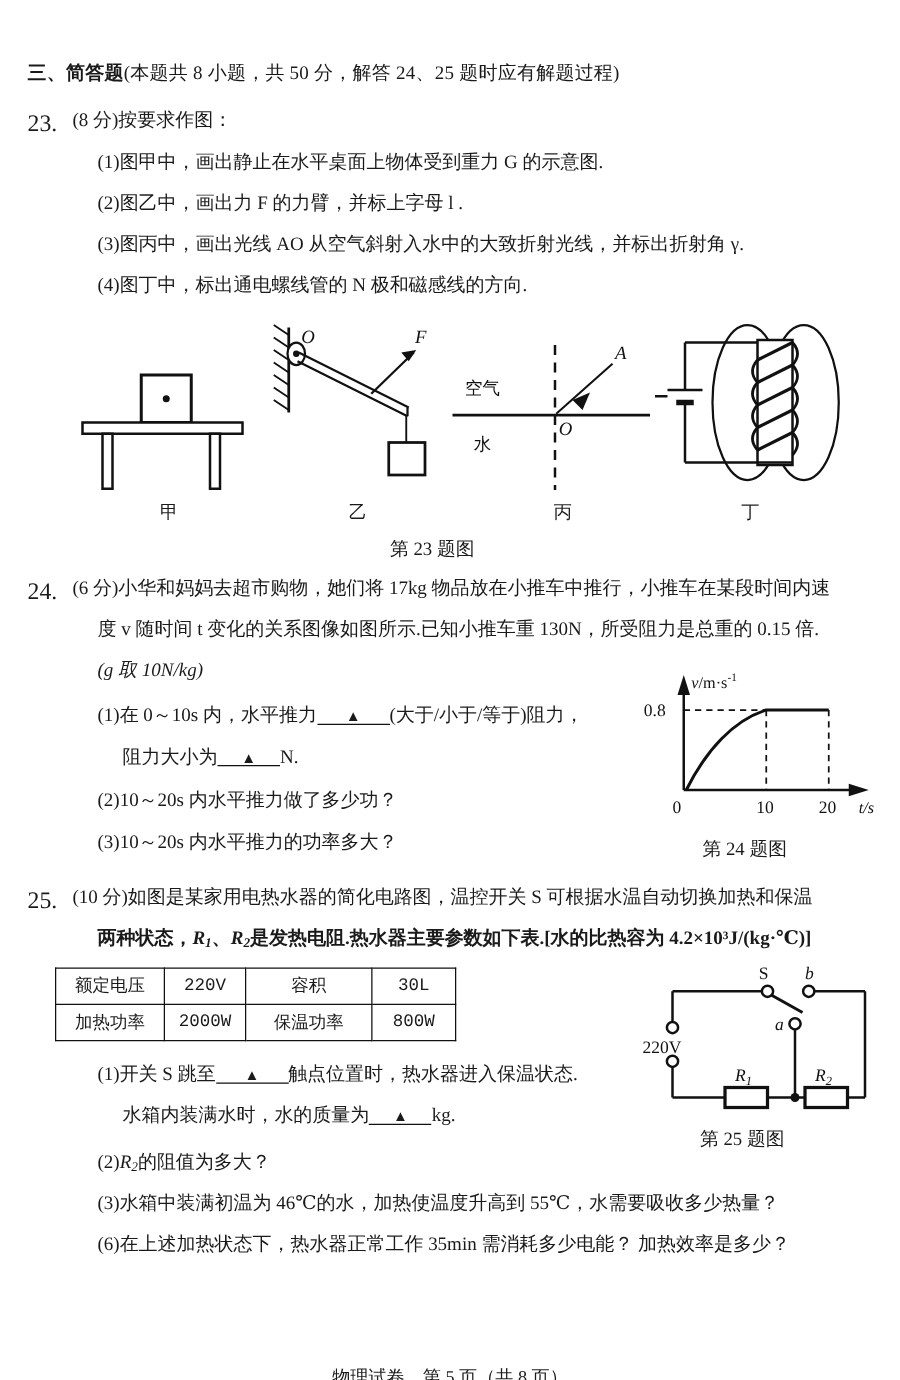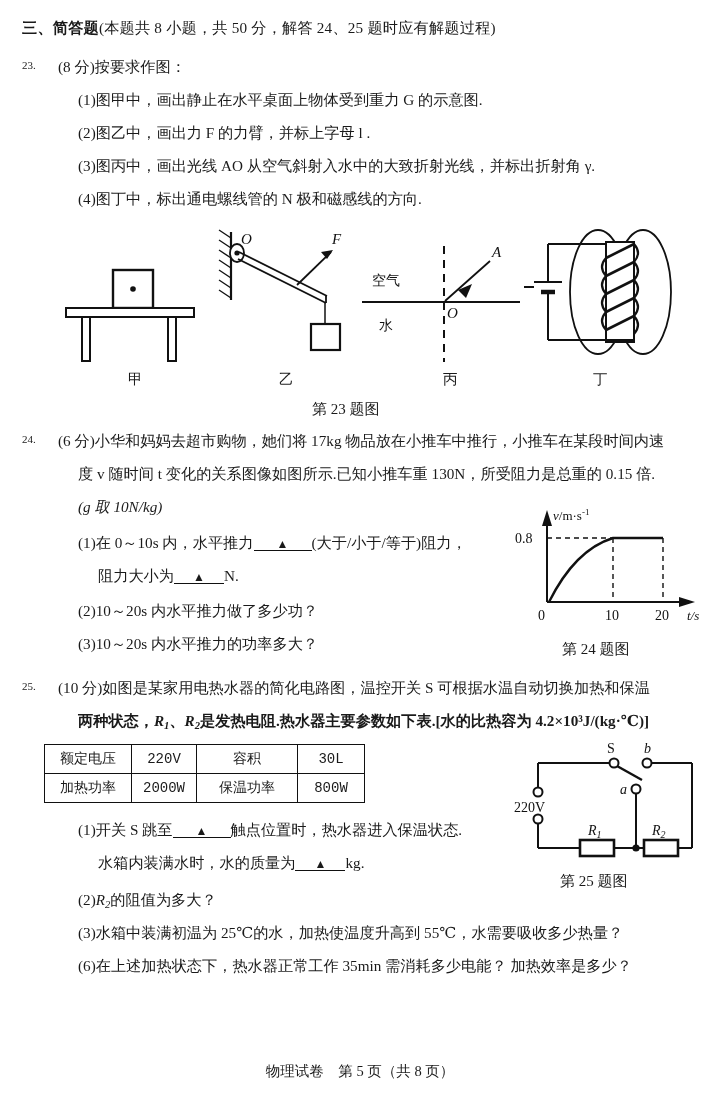--- a/index.html
+++ b/index.html
@@ -12,20 +12,21 @@
     height: 1104px;
     position: relative;
     font-family: "Liberation Serif", "DejaVu Serif", serif;
     color: #1a1a1a;
     overflow: hidden;
   }
   .page {
     position: absolute;
     inset: 0;
     padding: 0;
+    margin-top: 30px;
   }
 
   
   .sec-head {
     position: absolute;
     left: 22px;
     top: 18px;
     font-size: 15.2px;
     letter-spacing: 0.2px;
     white-space: nowrap;
@@ -33,21 +34,21 @@
   .sec-head b { font-weight: bold; }
 
   .q {
     position: absolute;
     font-size: 15.2px;
     line-height: 1;
     white-space: nowrap;
   }
   .qnum {
     position: absolute;
-    font-size: 11px;
+    font-size: 19px;
     white-space: nowrap;
   }
   .indent2 { left: 78px; }
 
   .blank {
     display: inline-block;
     border-bottom: 1px solid #111;
     text-align: center;
     vertical-align: baseline;
     padding: 0 2px;
@@ -338,18 +339,18 @@
 
   <div class="q indent2" style="top:822px;">
     <span>(1)开关 S 跳至</span><span class="blank w1">▲</span><span>触点位置时，热水器进入保温状态.</span>
   </div>
   <div class="q" style="left:98px; top:855px;">
     <span>水箱内装满水时，水的质量为</span><span class="blank w2">▲</span><span>kg.</span>
   </div>
   <div class="q indent2" style="top:892px;">
     <span>(2)</span><span class="it">R<sub>2</sub></span><span>的阻值为多大？</span>
   </div>
-  <div class="q indent2" style="top:925px;">(3)水箱中装满初温为 25℃的水，加热使温度升高到 55℃，水需要吸收多少热量？</div>
+  <div class="q indent2" style="top:925px;">(3)水箱中装满初温为 46℃的水，加热使温度升高到 55℃，水需要吸收多少热量？</div>
   <div class="q indent2" style="top:958px;">(6)在上述加热状态下，热水器正常工作 35min 需消耗多少电能？ 加热效率是多少？</div>
 
   <div class="footer">物理试卷　第 5 页（共 8 页）</div>
 
 </div>
 
 </body></html>

